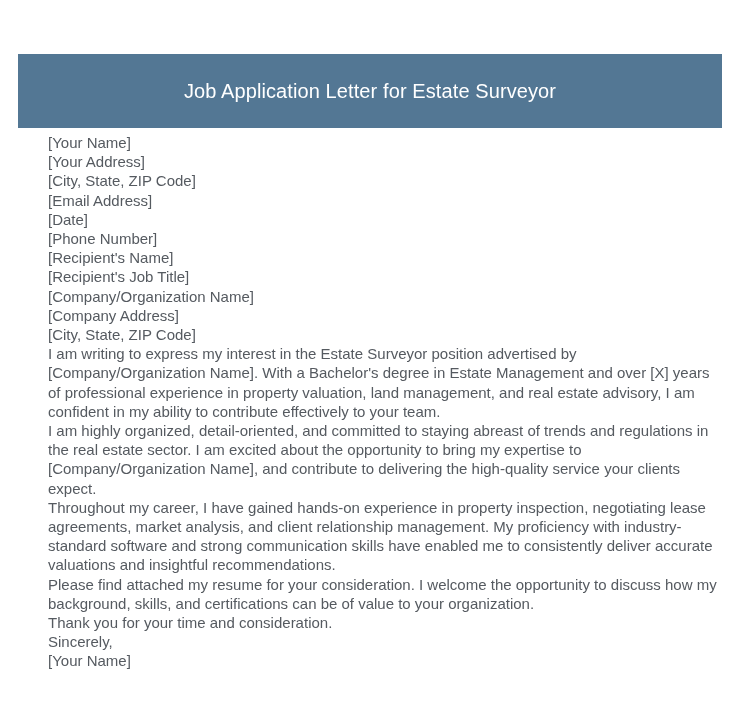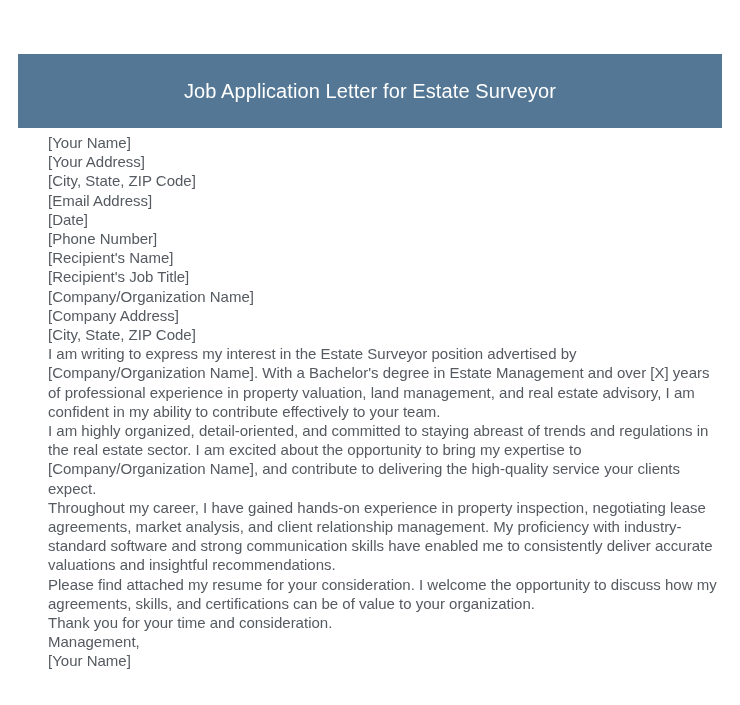--- a/index.html
+++ b/index.html
@@ -75,19 +75,19 @@
     <div class="letter-line">[Date]</div>
     <div class="letter-line">[Phone Number]</div>
     <div class="letter-line">[Recipient's Name]</div>
     <div class="letter-line">[Recipient's Job Title]</div>
     <div class="letter-line">[Company/Organization Name]</div>
     <div class="letter-line">[Company Address]</div>
     <div class="letter-line">[City, State, ZIP Code]</div>
     <div class="letter-line">I am writing to express my interest in the Estate Surveyor position advertised by [Company/Organization Name]. With a Bachelor's degree in Estate Management and over [X] years of professional experience in property valuation, land management, and real estate advisory, I am confident in my ability to contribute effectively to your team.</div>
     <div class="letter-line">I am highly organized, detail-oriented, and committed to staying abreast of trends and regulations in the real estate sector. I am excited about the opportunity to bring my expertise to [Company/Organization Name], and contribute to delivering the high-quality service your clients expect.</div>
     <div class="letter-line">Throughout my career, I have gained hands-on experience in property inspection, negotiating lease agreements, market analysis, and client relationship management. My proficiency with industry-standard software and strong communication skills have enabled me to consistently deliver accurate valuations and insightful recommendations.</div>
-    <div class="letter-line">Please find attached my resume for your consideration. I welcome the opportunity to discuss how my agreements, skills, and certifications can be of value to your organization.</div>
+    <div class="letter-line">Please find attached my resume for your consideration. I welcome the opportunity to discuss how my background, skills, and certifications can be of value to your organization.</div>
     <div class="letter-line">Thank you for your time and consideration.</div>
-    <div class="letter-line">Management,</div>
+    <div class="letter-line">Sincerely,</div>
     <div class="letter-line">[Your Name]</div>
   </div>
 
 </div>
 
 </body></html>

